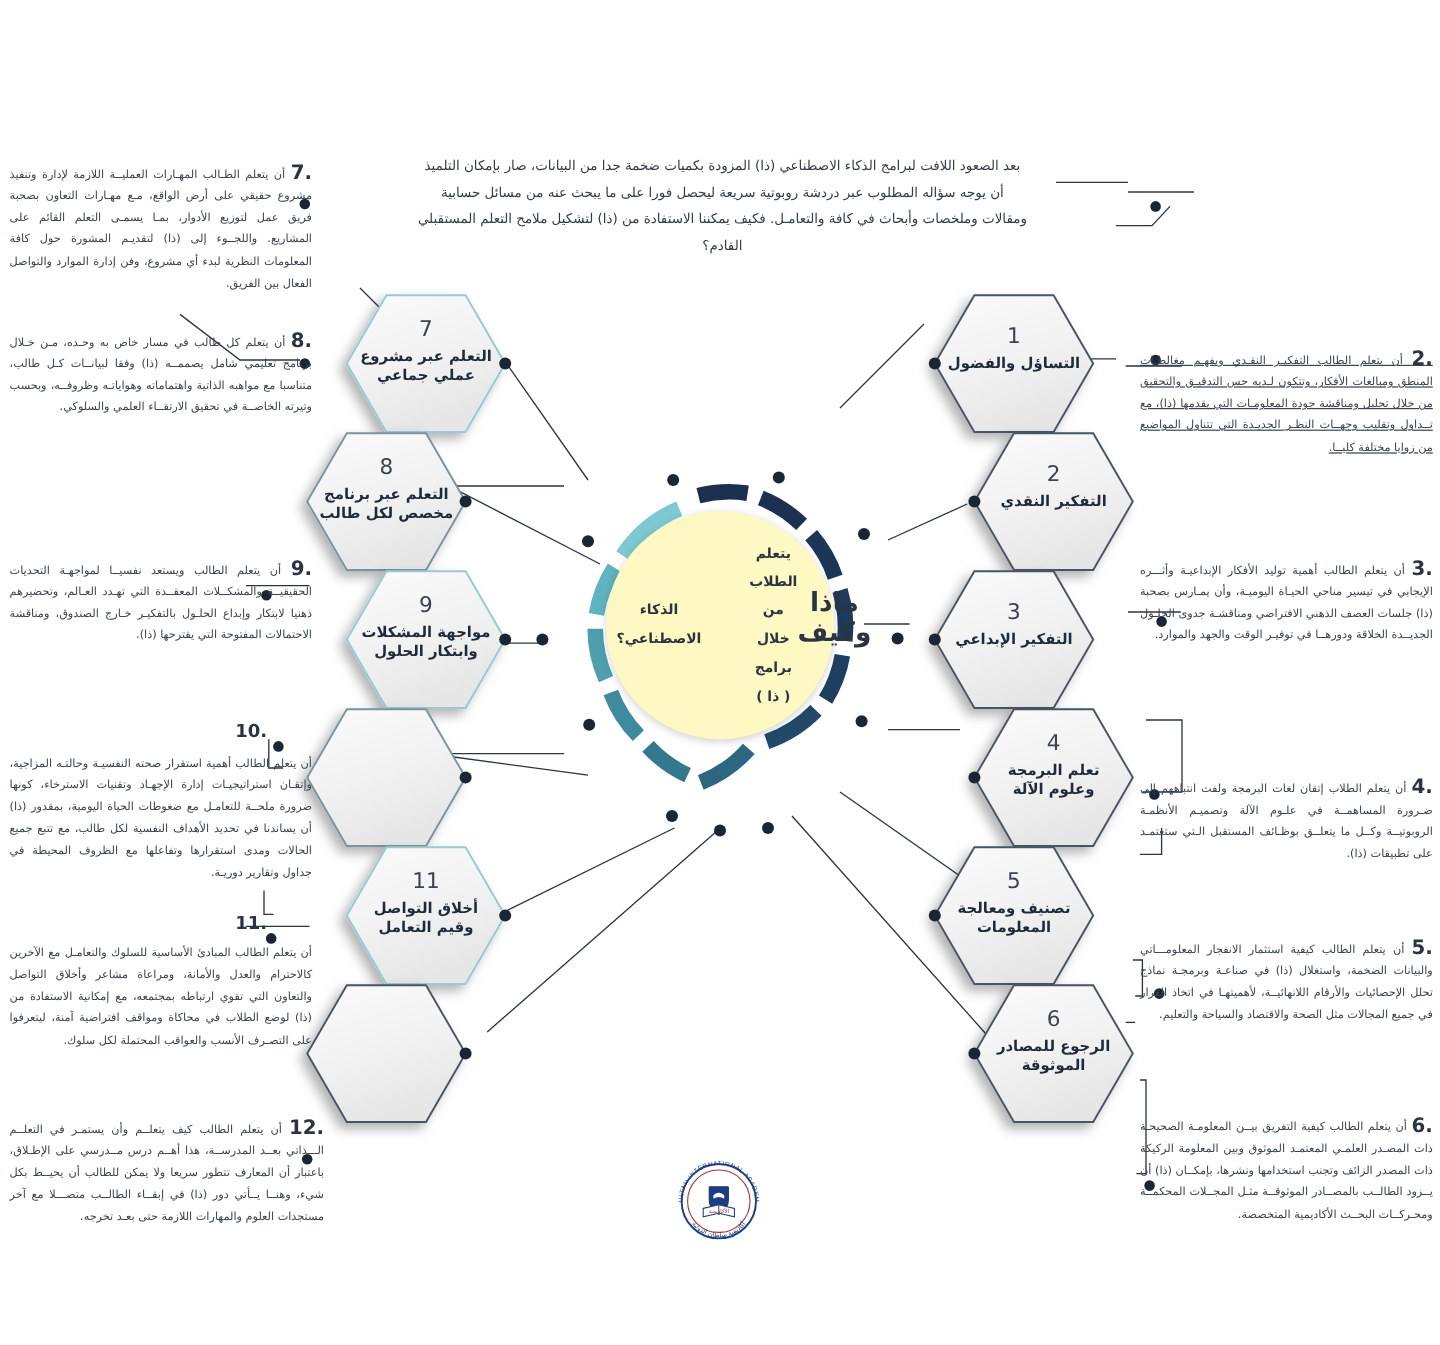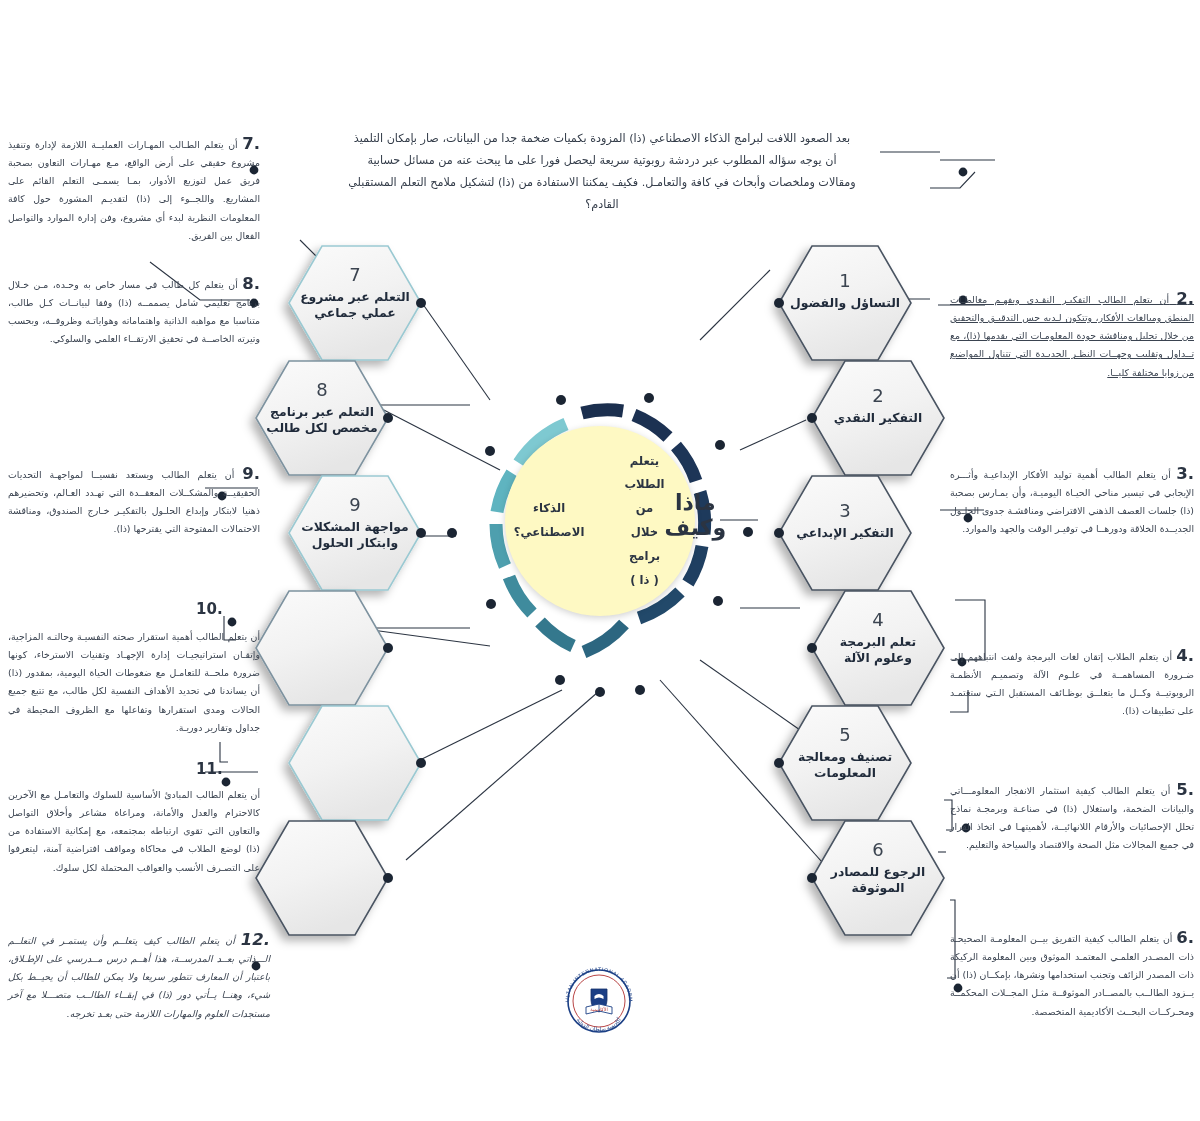--- a/index.html
+++ b/index.html
@@ -43,21 +43,21 @@
   #d4{top:648px;right:6px;width:244px;}
   #d5{top:782px;right:6px;width:244px;}
   #d6{top:930px;right:6px;width:244px;}
 
   
   #d7{top:136px;left:8px;width:252px;}
   #d8{top:276px;left:8px;width:252px;}
   #d9{top:466px;left:8px;width:252px;}
   #d10{top:628px;left:8px;width:252px;}
   #d11{top:786px;left:8px;width:252px;}
-  #d12{top:932px;left:8px;width:262px;font-style:italic;}
+  #d12{top:932px;left:8px;width:262px;}
 
   
   .lonely-num{
     position:absolute;font-size:15px;font-weight:bold;color:#2b3442;
     direction:rtl;
   }
   #n10{left:196px;top:600px;}
   #n11{left:196px;top:760px;}
 
   
@@ -283,20 +283,25 @@
   <div class="hex-label" style="left:257px;top:381px;width:130px;">
     <div class="hex-num">8</div>
     <div class="hex-txt">التعلم عبر برنامج</div>
     <div class="hex-txt">مخصص لكل طالب</div>
   </div>
   <div class="hex-label" style="left:290px;top:496px;width:130px;">
     <div class="hex-num">9</div>
     <div class="hex-txt">مواجهة المشكلات</div>
     <div class="hex-txt">وابتكار الحلول</div>
   </div>
+  <div class="hex-label" style="left:290px;top:726px;width:130px;">
+    <div class="hex-num">11</div>
+    <div class="hex-txt">أخلاق التواصل</div>
+    <div class="hex-txt">وقيم التعامل</div>
+  </div>
 
   <div class="desc right" id="d2">
     <span class="num">.2</span>
     <span class="desc-body">أن يتعلم الطالب التفكيـر النقـدي ويفهـم مغالطـات المنطق ومبالغات الأفكار، وتتكون لـديه حس التدقيـق والتحقيق من خلال تحليل ومناقشة جودة المعلومـات التي يقدمها (ذا)، مع تــداول وتقليب وجهــات النظـر الجديـدة التي تتناول المواضيع من زوايا مختلفة كليــا.</span>
   </div>
   <div class="desc right" id="d3">
     <span class="num">.3</span>
     <span class="desc-body">أن يتعلم الطالب أهمية توليد الأفكار الإبداعيـة وأثـــره الإيجابي في تيسير مناحي الحيـاة اليوميـة، وأن يمـارس بصحبة (ذا) جلسات العصف الذهني الافتراضي ومناقشـة جدوى الحلـول الجديــدة الخلاقة ودورهــا في توفيـر الوقت والجهد والموارد.</span>
   </div>
   <div class="desc right" id="d4">

